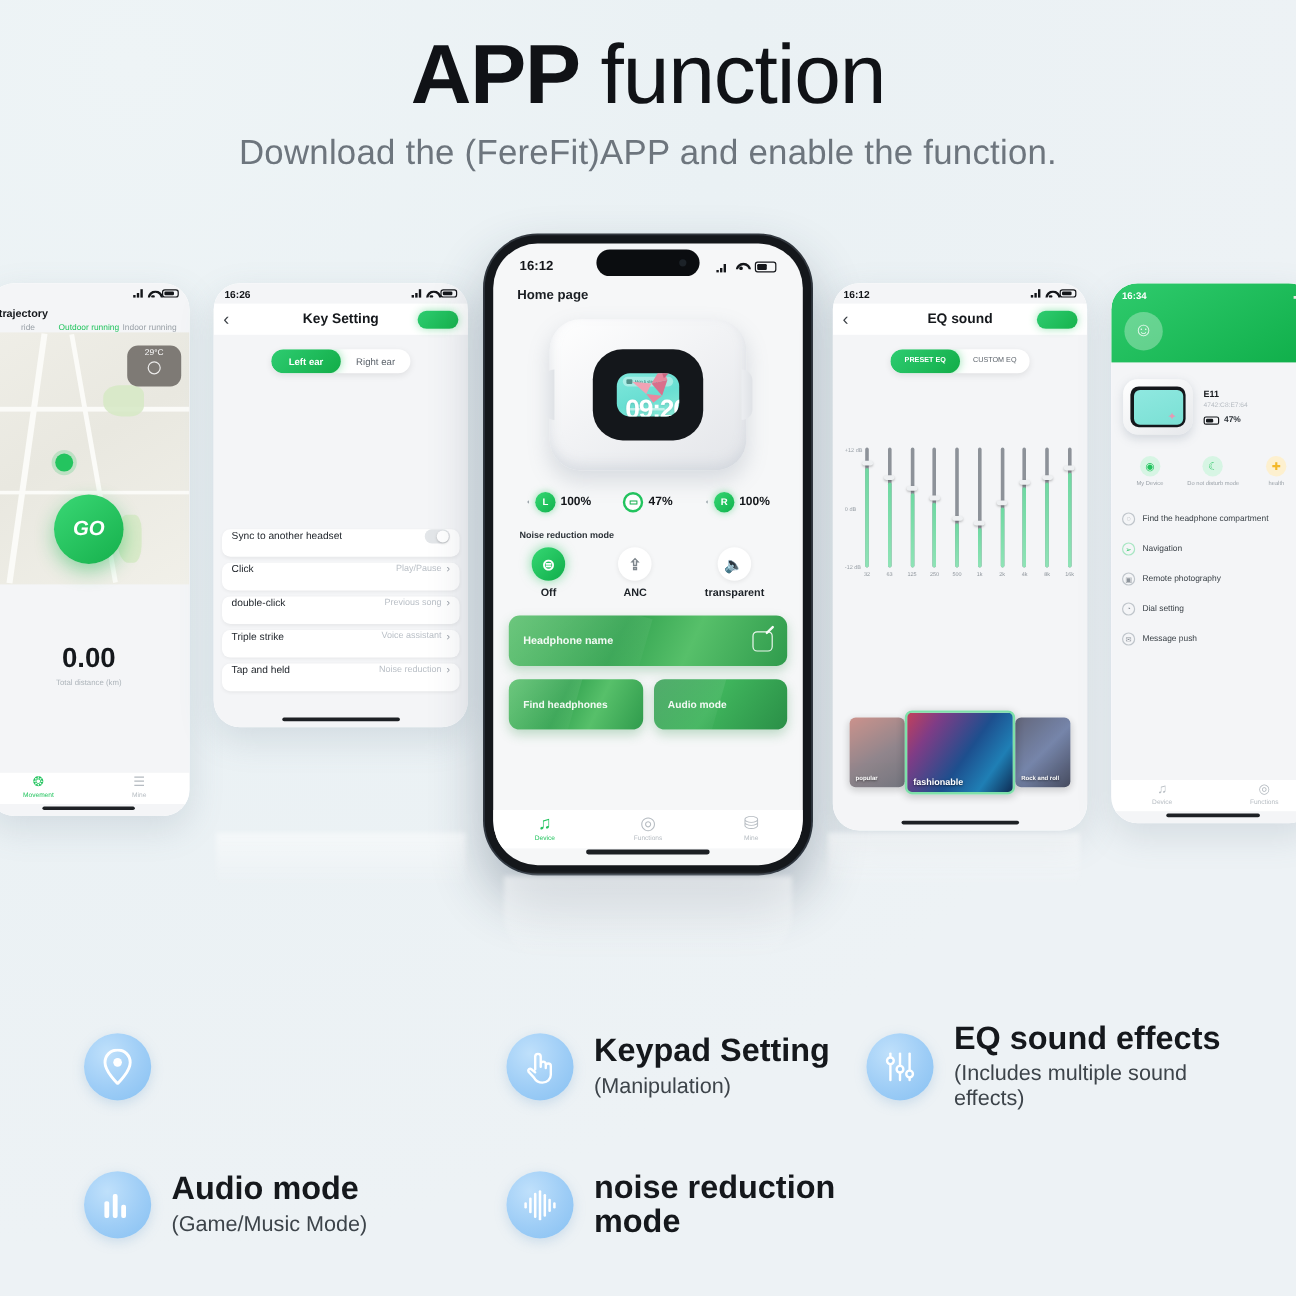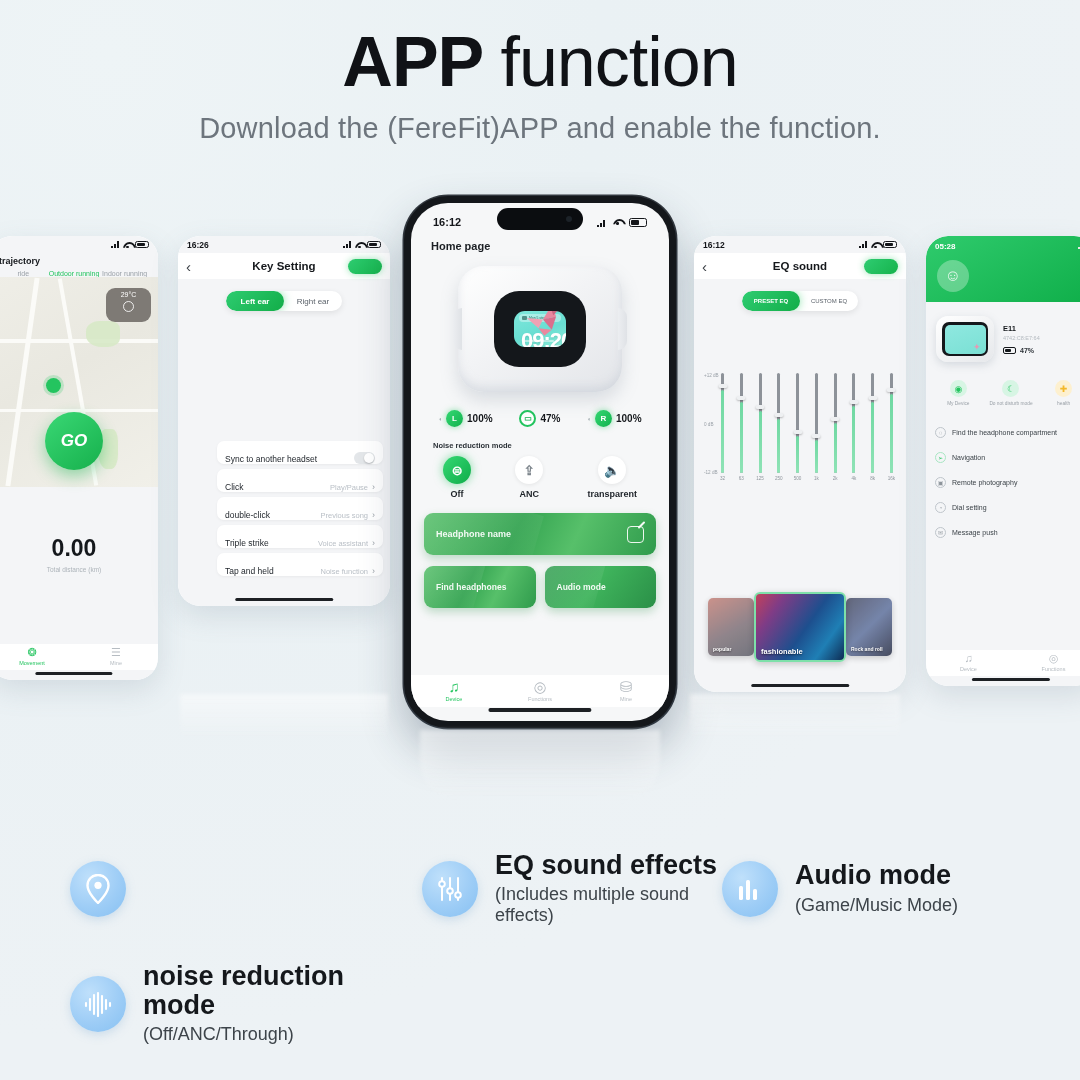--- a/index.html
+++ b/index.html
@@ -72,23 +72,23 @@
   
   .seg{ display:flex; margin:12px auto 0; width:116px; height:20px;
     border-radius:11px; background:#fff; box-shadow:0 2px 6px rgba(0,0,0,.09); overflow:hidden;}
   .seg div{ flex:1; display:flex; align-items:center; justify-content:center;
     font-size:8px; color:#5c636b; }
   .seg div.on{ background:linear-gradient(135deg,#2ecc71,#12ad48); color:#fff;
     border-radius:11px; box-shadow:0 0 8px rgba(34,197,94,.5); font-weight:bold;}
 
   
   .rows{ margin:0 7px; }
-  .row{ background:#fff; border-radius:7px; height:23px; display:flex; align-items:flex-end;
+  .row{ background:#fff; border-radius:7px; height:23px; display:flex; align-items:flex-start;
     padding:0 8px; margin-bottom:5px; font-size:8.5px; color:#23282e;
-    box-shadow:0 1px 3px rgba(0,0,0,.05);margin-left:32px; }
+    box-shadow:0 1px 3px rgba(0,0,0,.05); }
   .row .val{ margin-left:auto; font-size:7.5px; color:#b9bfc6; }
   .row .chev{ margin-left:4px; color:#9aa1a8; font-size:9px; }
   .toggle{ margin-left:auto; width:21px; height:12px; border-radius:7px;
     background:#e3e6e9; position:relative; }
   .toggle::after{ content:""; position:absolute; right:1px; top:1px; width:10px;height:10px;
     border-radius:50%; background:#fff; box-shadow:0 1px 2px rgba(0,0,0,.2);}
 
   
   .tabbar{ position:absolute; left:0; right:0; bottom:10px; display:flex; height:26px;
     align-items:center; background:#fff; }
@@ -374,21 +374,21 @@
           <span class="val">Previous song</span>
           <span class="chev">›</span>
         </div>
         <div class="row">
           <span>Triple strike</span>
           <span class="val">Voice assistant</span>
           <span class="chev">›</span>
         </div>
         <div class="row">
           <span>Tap and held</span>
-          <span class="val">Noise function</span>
+          <span class="val">Noise reduction</span>
           <span class="chev">›</span>
         </div>
       </div>
       <div class="homebar"></div>
     </div>
   </div>
 
   <div class="phone" id="center-phone">
     <div class="notch"></div>
     <div class="screen">
@@ -600,21 +600,21 @@
         </div>
       </div>
       <div class="homebar"></div>
     </div>
   </div>
 
   <div class="phone side-phone" id="phone-profile">
     <div class="screen">
       <div class="pf-head">
         <div class="st">
-          <span>05:28</span>
+          <span>16:34</span>
           <span class="sb-right">
             <i class="sig" style="filter:invert(1)"></i>
           </span>
         </div>
         <div class="pf-avatar">☺</div>
       </div>
 
       <div class="pf-dev">
         <div class="pf-case">
           <div>
@@ -691,20 +691,31 @@
 
     <div class="feat">
       <div class="feat-ic">
         <svg width="26" height="30" viewBox="0 0 26 30">
           <path d="M13 1C7 1 2.5 5.6 2.5 11.4 2.5 19 13 29 13 29s10.5-10 10.5-17.6C23.5 5.6 19 1 13 1z" fill="none" stroke="#fff" stroke-width="2.4"></path>
           <circle cx="13" cy="11.3" r="3.6" fill="#fff"></circle>
         </svg>
       </div>
     </div>
 
+    <div class="feat">
+      <div class="feat-ic">
+        <svg width="28" height="30" viewBox="0 0 28 30">
+          <path d="M10 17V6.5a2.3 2.3 0 114.6 0V15m0-2.2a2.1 2.1 0 114.2 0V16m0-1.6a2.1 2.1 0 114.2 0v7.2c0 4-3 6.6-7 6.6-3.6 0-5.6-1.6-7.2-4.4L4.4 19c-.8-1.5 1-3.1 2.4-2l3.2 2.6" fill="none" stroke="#fff" stroke-width="2" stroke-linecap="round" stroke-linejoin="round"></path>
+        </svg>
+      </div>
+      <div class="feat-txt">
+        <div class="t">Keypad Setting</div>
+        <div class="s">(Manipulation)</div>
+      </div>
+    </div>
 
     <div class="feat">
       <div class="feat-ic">
         <svg width="28" height="28" viewBox="0 0 28 28">
           <g stroke="#fff" stroke-width="2" stroke-linecap="round" fill="none">
             <line x1="6" y1="3" x2="6" y2="25"></line>
             <line x1="14" y1="3" x2="14" y2="25"></line>
             <line x1="22" y1="3" x2="22" y2="25"></line>
           </g>
           <circle cx="6" cy="9" r="2.8" fill="#9ecdf6" stroke="#fff" stroke-width="2"></circle>
@@ -744,18 +755,17 @@
             <line x1="11" y1="4" x2="11" y2="23"></line>
             <line x1="15" y1="2" x2="15" y2="25"></line>
             <line x1="19" y1="5" x2="19" y2="22"></line>
             <line x1="23" y1="9" x2="23" y2="18"></line>
             <line x1="27" y1="12" x2="27" y2="15"></line>
           </g>
         </svg>
       </div>
       <div class="feat-txt">
         <div class="t">noise reduction mode</div>
-        <div class="s">(Off/ANC/Through)</div>
       </div>
     </div>
 
   </div>
 </div>
 
 </body></html>

